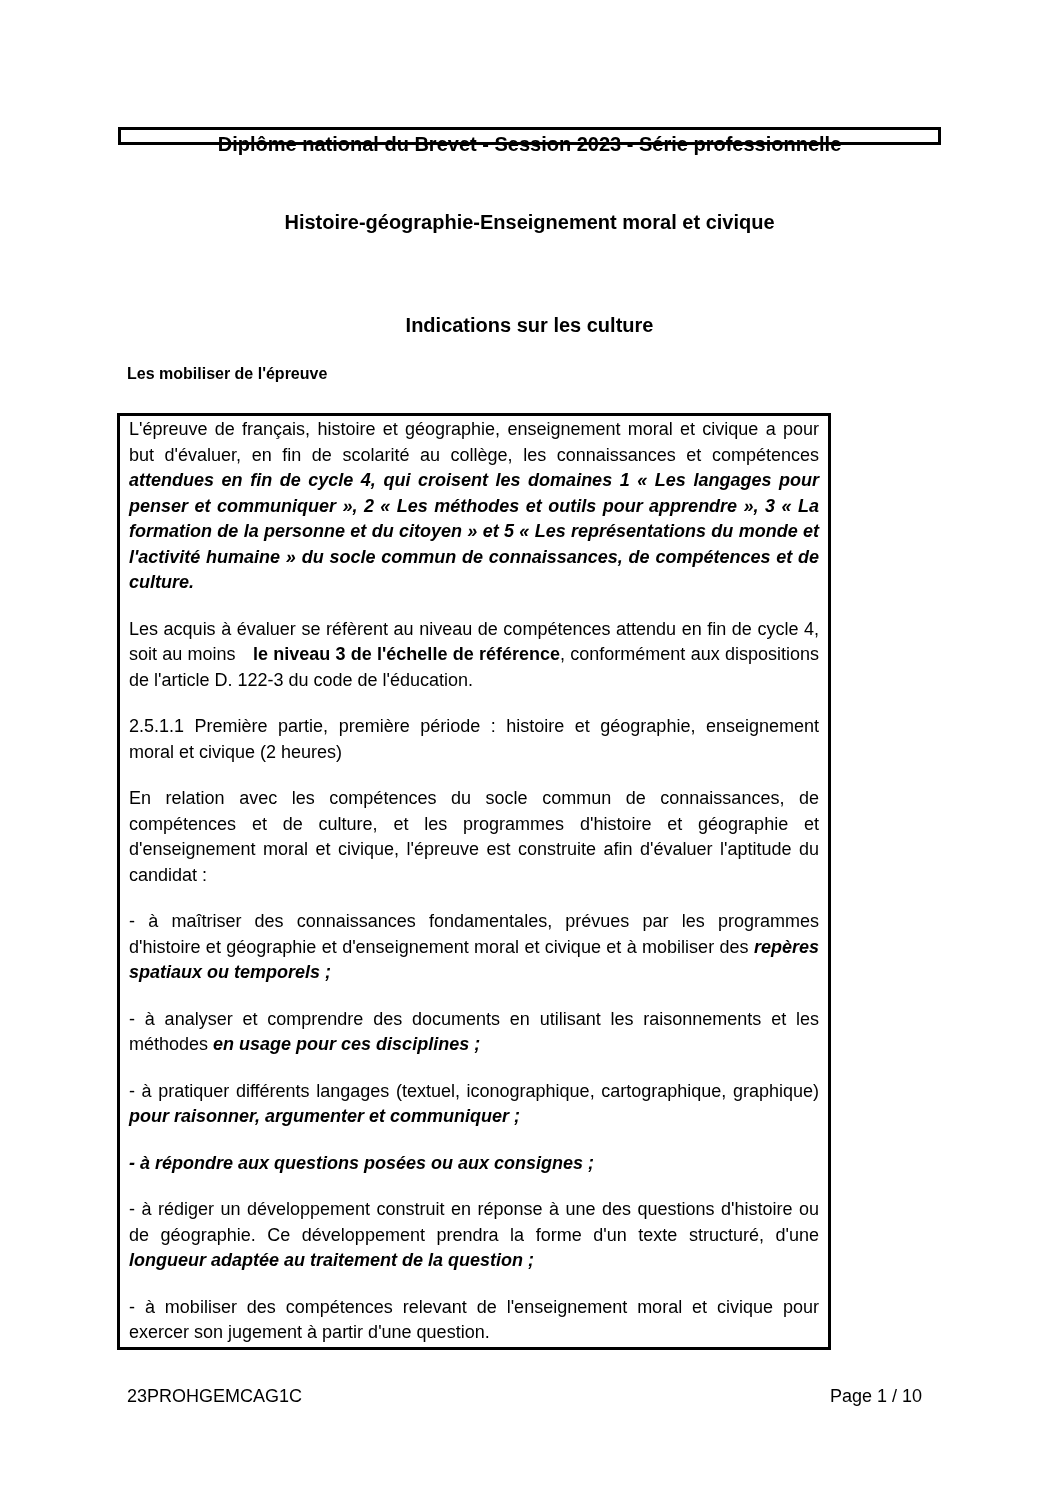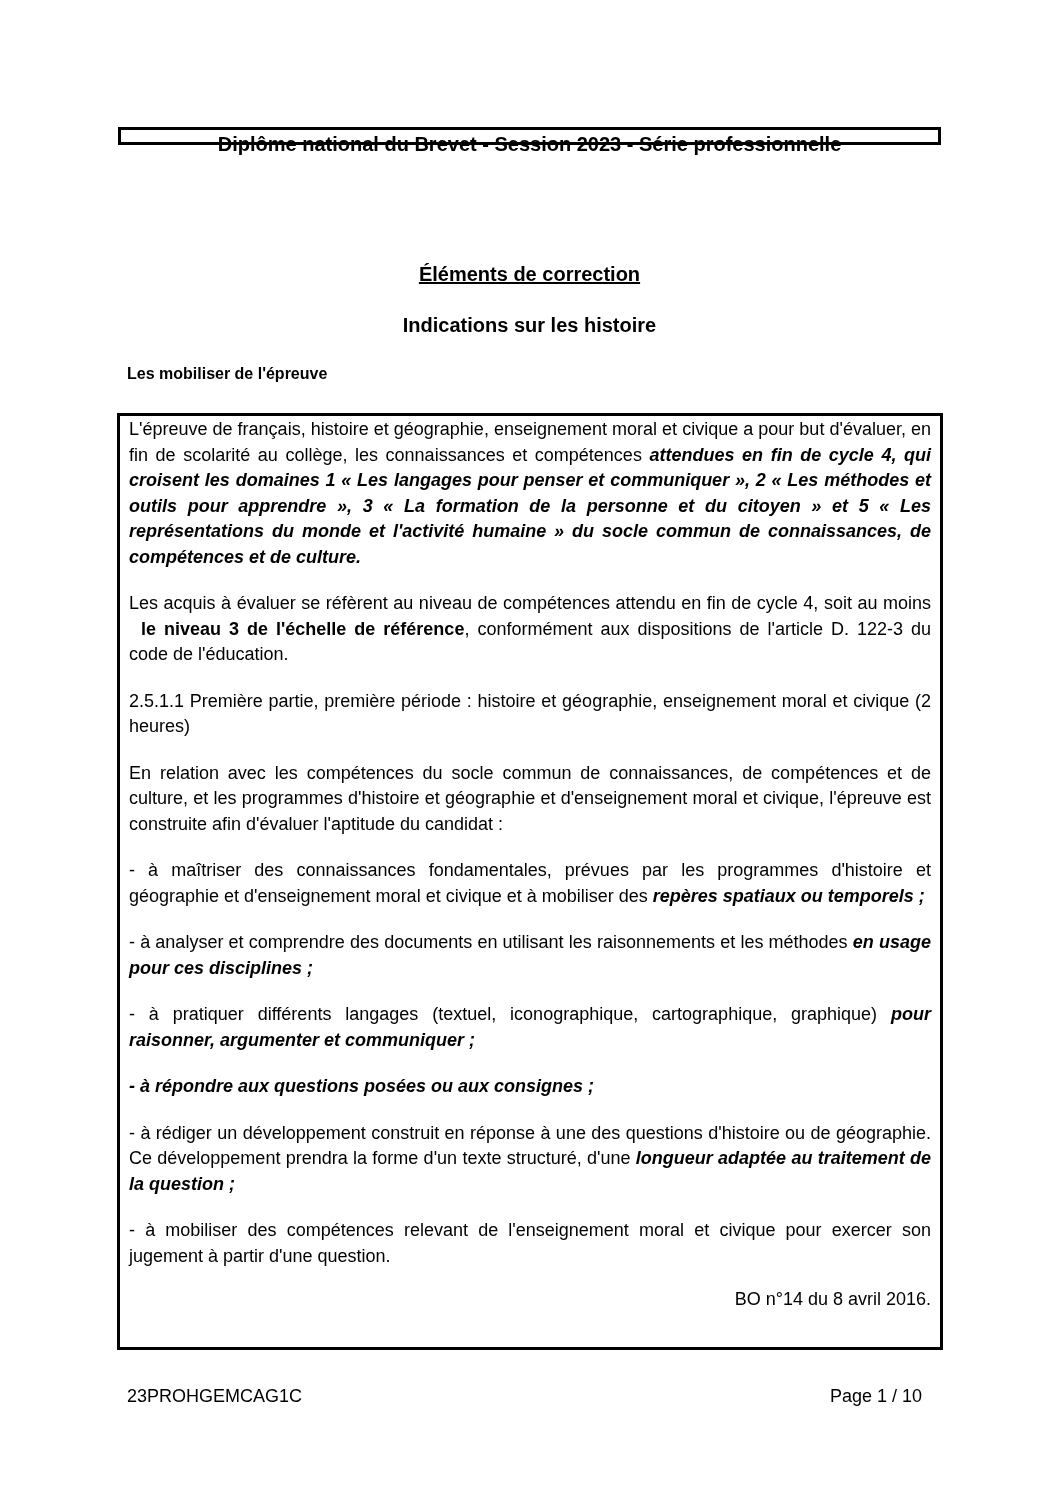--- a/index.html
+++ b/index.html
@@ -42,21 +42,21 @@
     position: absolute;
     left: 127px;
     top: 365px;
     font-weight: bold;
     font-size: 16px;
   }
   .main-box {
     position: absolute;
     left: 117px;
     top: 413px;
-    width: 826px;
+    width: 714px;
     height: 937px;
     box-sizing: border-box;
     border: 3px solid #000000;
     padding: 1px 9px 0 9px;
     font-size: 18px;
     line-height: 25.5px;
     overflow: hidden;
   }
   .main-box p {
     margin: 21px 0 0 0;
@@ -80,24 +80,24 @@
 </style>
 </head>
 <body>
 
 <div class="page">
 
   <div class="header-box">
     <span>Diplôme national du Brevet - Session 2023 - Série professionnelle</span>
   </div>
 
+  <div class="center-title title-subject">Histoire-géographie-Enseignement moral et civique</div>
 
-  <div class="center-title title-correction">Éléments de correction</div>
 
-  <div class="center-title title-indications">Indications sur les histoire</div>
+  <div class="center-title title-indications">Indications sur les culture</div>
 
   <div class="objectives-heading">Les mobiliser de l'épreuve</div>
 
   <div class="main-box">
       <p class=""><span class="seg-normal">L'épreuve de français, histoire et géographie, enseignement moral et civique a pour but d'évaluer, en fin de scolarité au collège, les connaissances et compétences </span><span class="seg-bolditalic">attendues en fin de cycle 4, qui croisent les domaines 1 « Les langages pour penser et communiquer », 2 « Les méthodes et outils pour apprendre », 3 « La formation de la personne et du citoyen » et 5 « Les représentations du monde et l'activité humaine » du socle commun de connaissances, de compétences et de culture.</span></p>
       <p class=""><span class="seg-normal">Les acquis à évaluer se réfèrent au niveau de compétences attendu en fin de cycle 4, soit au moins </span><span class="seg-bold">le niveau 3 de l'échelle de référence</span><span class="seg-normal">, conformément aux dispositions de l'article D. 122-3 du code de l'éducation.</span></p>
       <p class=""><span class="seg-normal">2.5.1.1 Première partie, première période : histoire et géographie, enseignement moral et civique (2 heures)</span></p>
       <p class=""><span class="seg-normal">En relation avec les compétences du socle commun de connaissances, de compétences et de culture, et les programmes d'histoire et géographie et d'enseignement moral et civique, l'épreuve est construite afin d'évaluer l'aptitude du candidat :</span></p>
       <p class=""><span class="seg-normal">- à maîtriser des connaissances fondamentales, prévues par les programmes d'histoire et géographie et d'enseignement moral et civique et à mobiliser des </span><span class="seg-bolditalic">repères spatiaux ou temporels ;</span></p>
       <p class=""><span class="seg-normal">- à analyser et comprendre des documents en utilisant les raisonnements et les méthodes </span><span class="seg-bolditalic">en usage pour ces disciplines ;</span></p>

